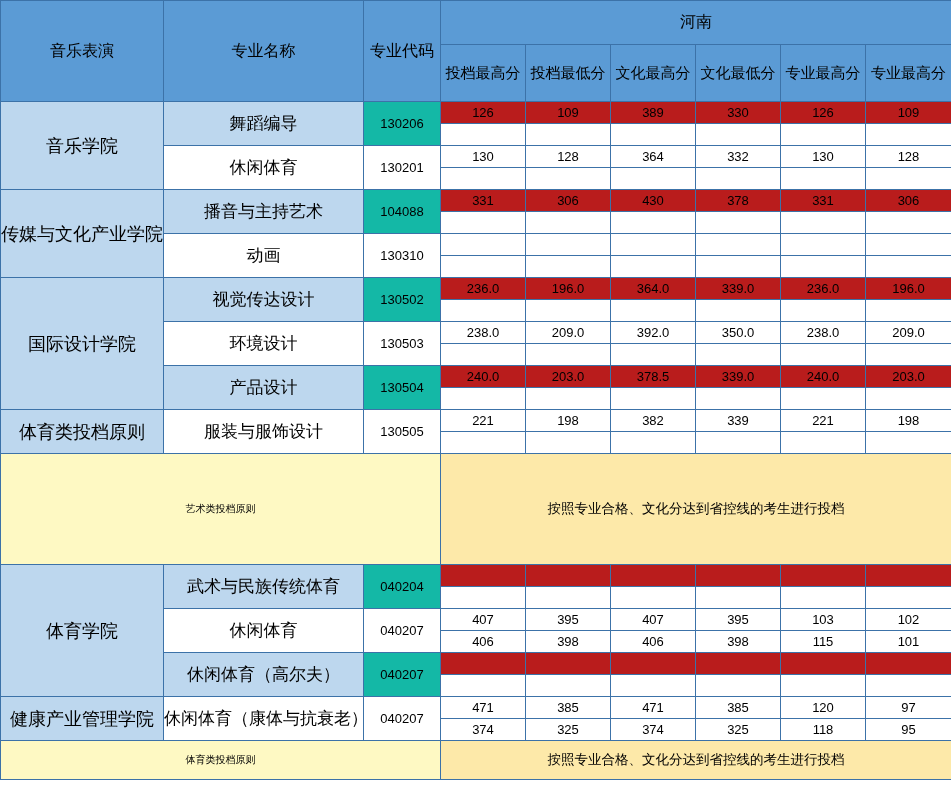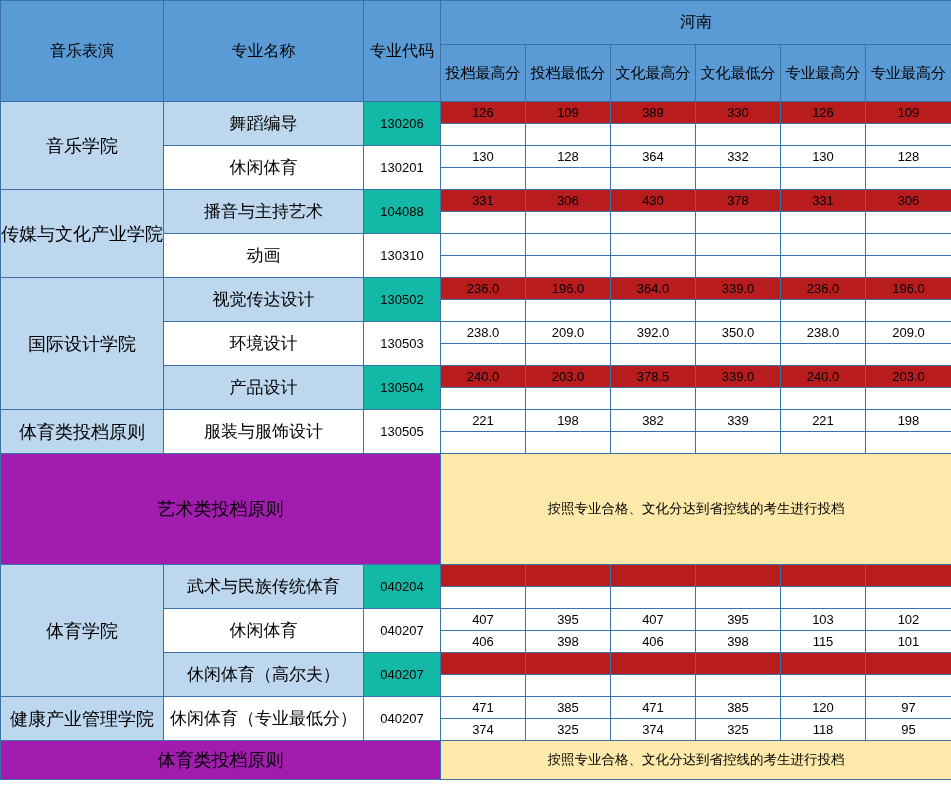--- a/index.html
+++ b/index.html
@@ -72,23 +72,23 @@
   }
   
   .dcell {
     height: 21px;
     font-size: 13px;
   }
   .dcell.shade {
     background: #b91c1c;
   }
   .band-yellow {
-    background: #a21caf;
-    font-weight: bold;
-    font-size: 18px;
+    background: #fef9c3;
+    font-weight: bold;
+    font-size: 10px;
   }
   .band-yellow-note {
     background: #fde9a9;
     font-size: 13.5px;
     font-weight: bold;
     font-family: Liberation Mono, monospace;
   }
   .row-pair td {
     height: 21px;
   }
@@ -335,21 +335,21 @@
     <td class="dcell"></td>
     <td class="dcell"></td>
     <td class="dcell"></td>
     <td class="dcell"></td>
     <td class="dcell"></td>
     <td class="dcell"></td>
   </tr>
 
   <tr class="row-pair">
     <td class="col-college" rowspan="2">健康产业管理学院</td>
-    <td class="col-major" rowspan="2">休闲体育（专业最低分）</td>
+    <td class="col-major" rowspan="2">休闲体育（康体与抗衰老）</td>
     <td class="col-code" rowspan="2">040207</td>
     <td class="dcell">471</td>
     <td class="dcell">385</td>
     <td class="dcell">471</td>
     <td class="dcell">385</td>
     <td class="dcell">120</td>
     <td class="dcell">97</td>
   </tr>
   <tr class="row-pair">
     <td class="dcell">374</td>

